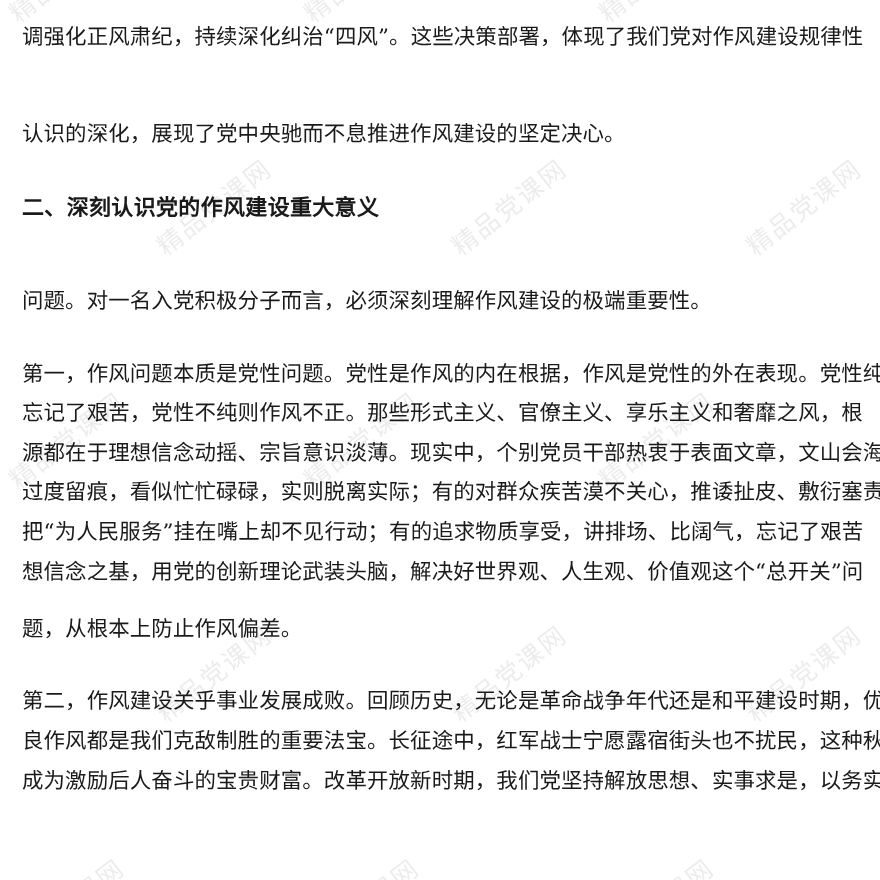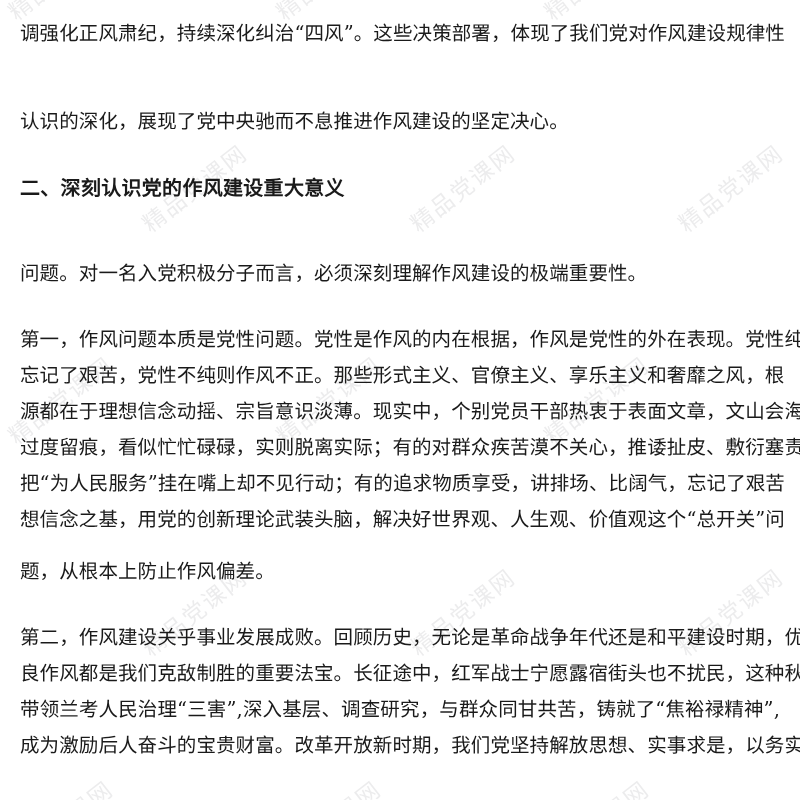--- a/index.html
+++ b/index.html
@@ -138,18 +138,17 @@
     <div class="doc-line line-justified">把“为人民服务”挂在嘴上却不见行动；有的追求物质享受，讲排场、比阔气，忘记了艰苦</div>
     <div class="doc-line line-justified">想信念之基，用党的创新理论武装头脑，解决好世界观、人生观、价值观这个“总开关”问</div>
     <div class="doc-line line-last">题，从根本上防止作风偏差。</div>
   </div>
 
   <div class="spacer-md"></div>
 
   <div class="para">
     <div class="doc-line line-justified">第二，作风建设关乎事业发展成败。回顾历史，无论是革命战争年代还是和平建设时期，优</div>
     <div class="doc-line line-justified">良作风都是我们克敌制胜的重要法宝。长征途中，红军战士宁愿露宿街头也不扰民，这种秋</div>
-    <div class="doc-line line-justified">带领兰考人民治理“三害”,深入基层、调查研究，与群众同甘共苦，铸就了“焦裕禄精神”,</div>
     <div class="doc-line line-justified">成为激励后人奋斗的宝贵财富。改革开放新时期，我们党坚持解放思想、实事求是，以务实</div>
 
   </div>
 
 </div>
 
 </body></html>

